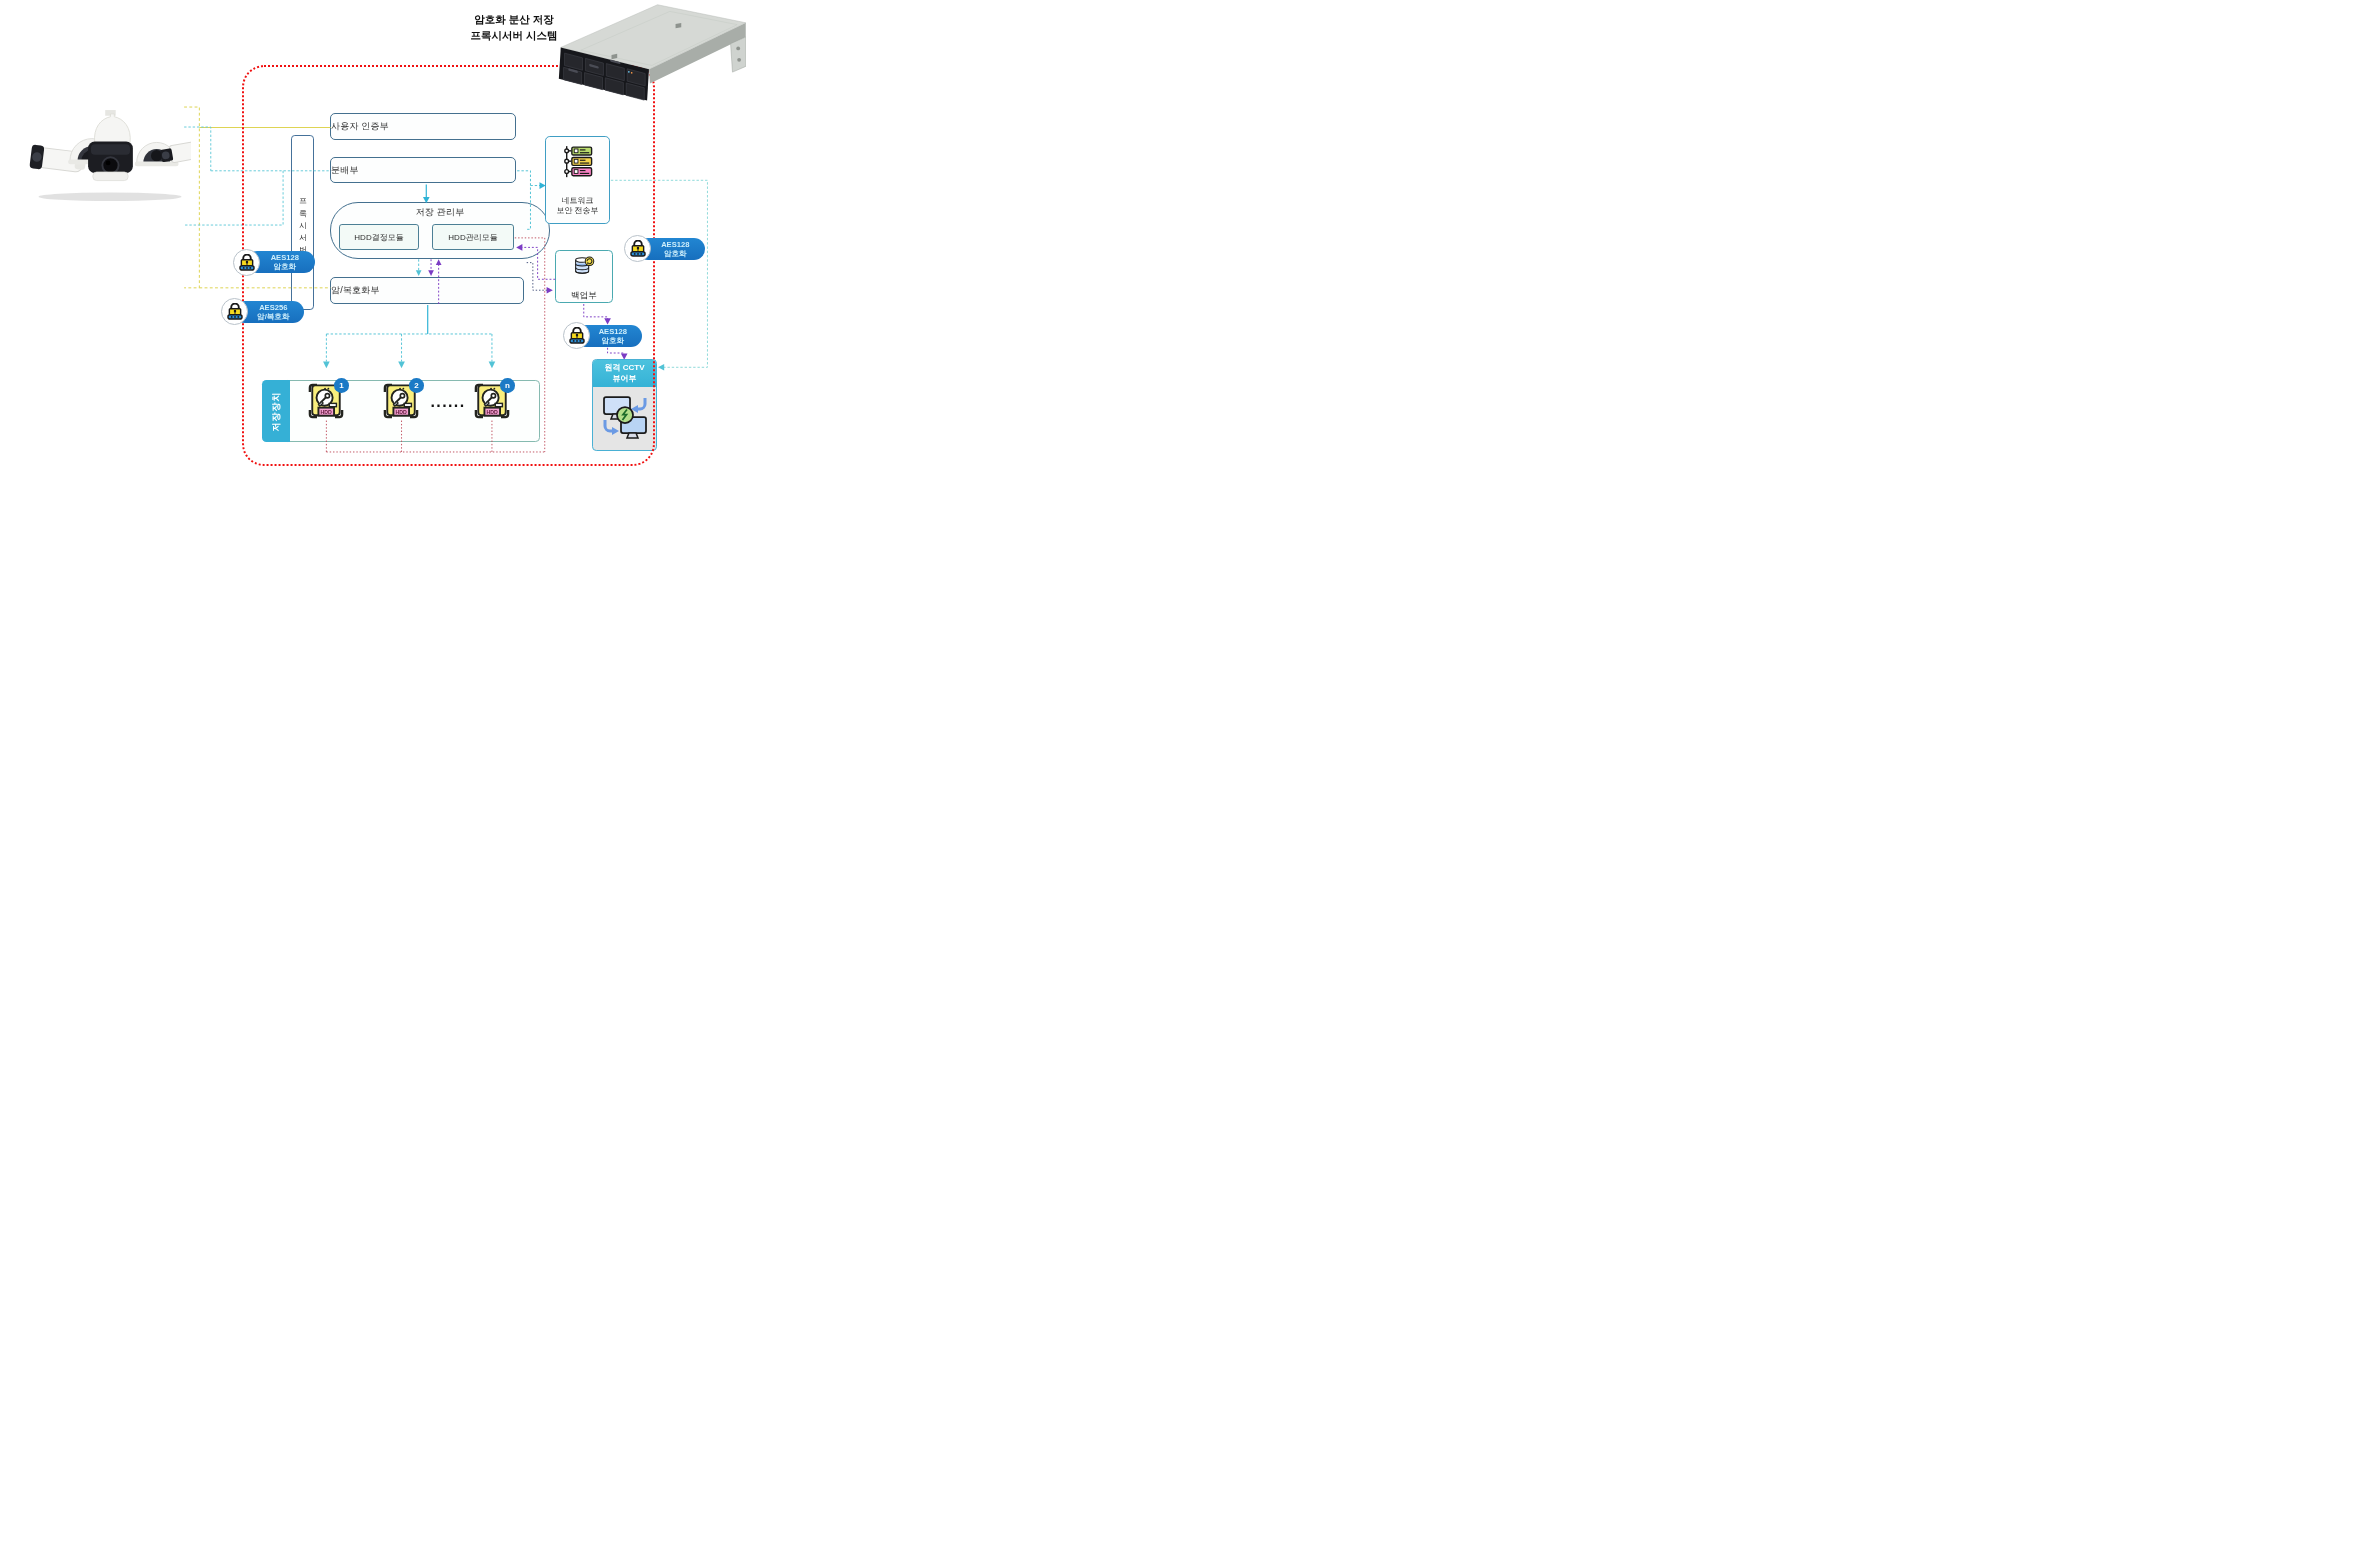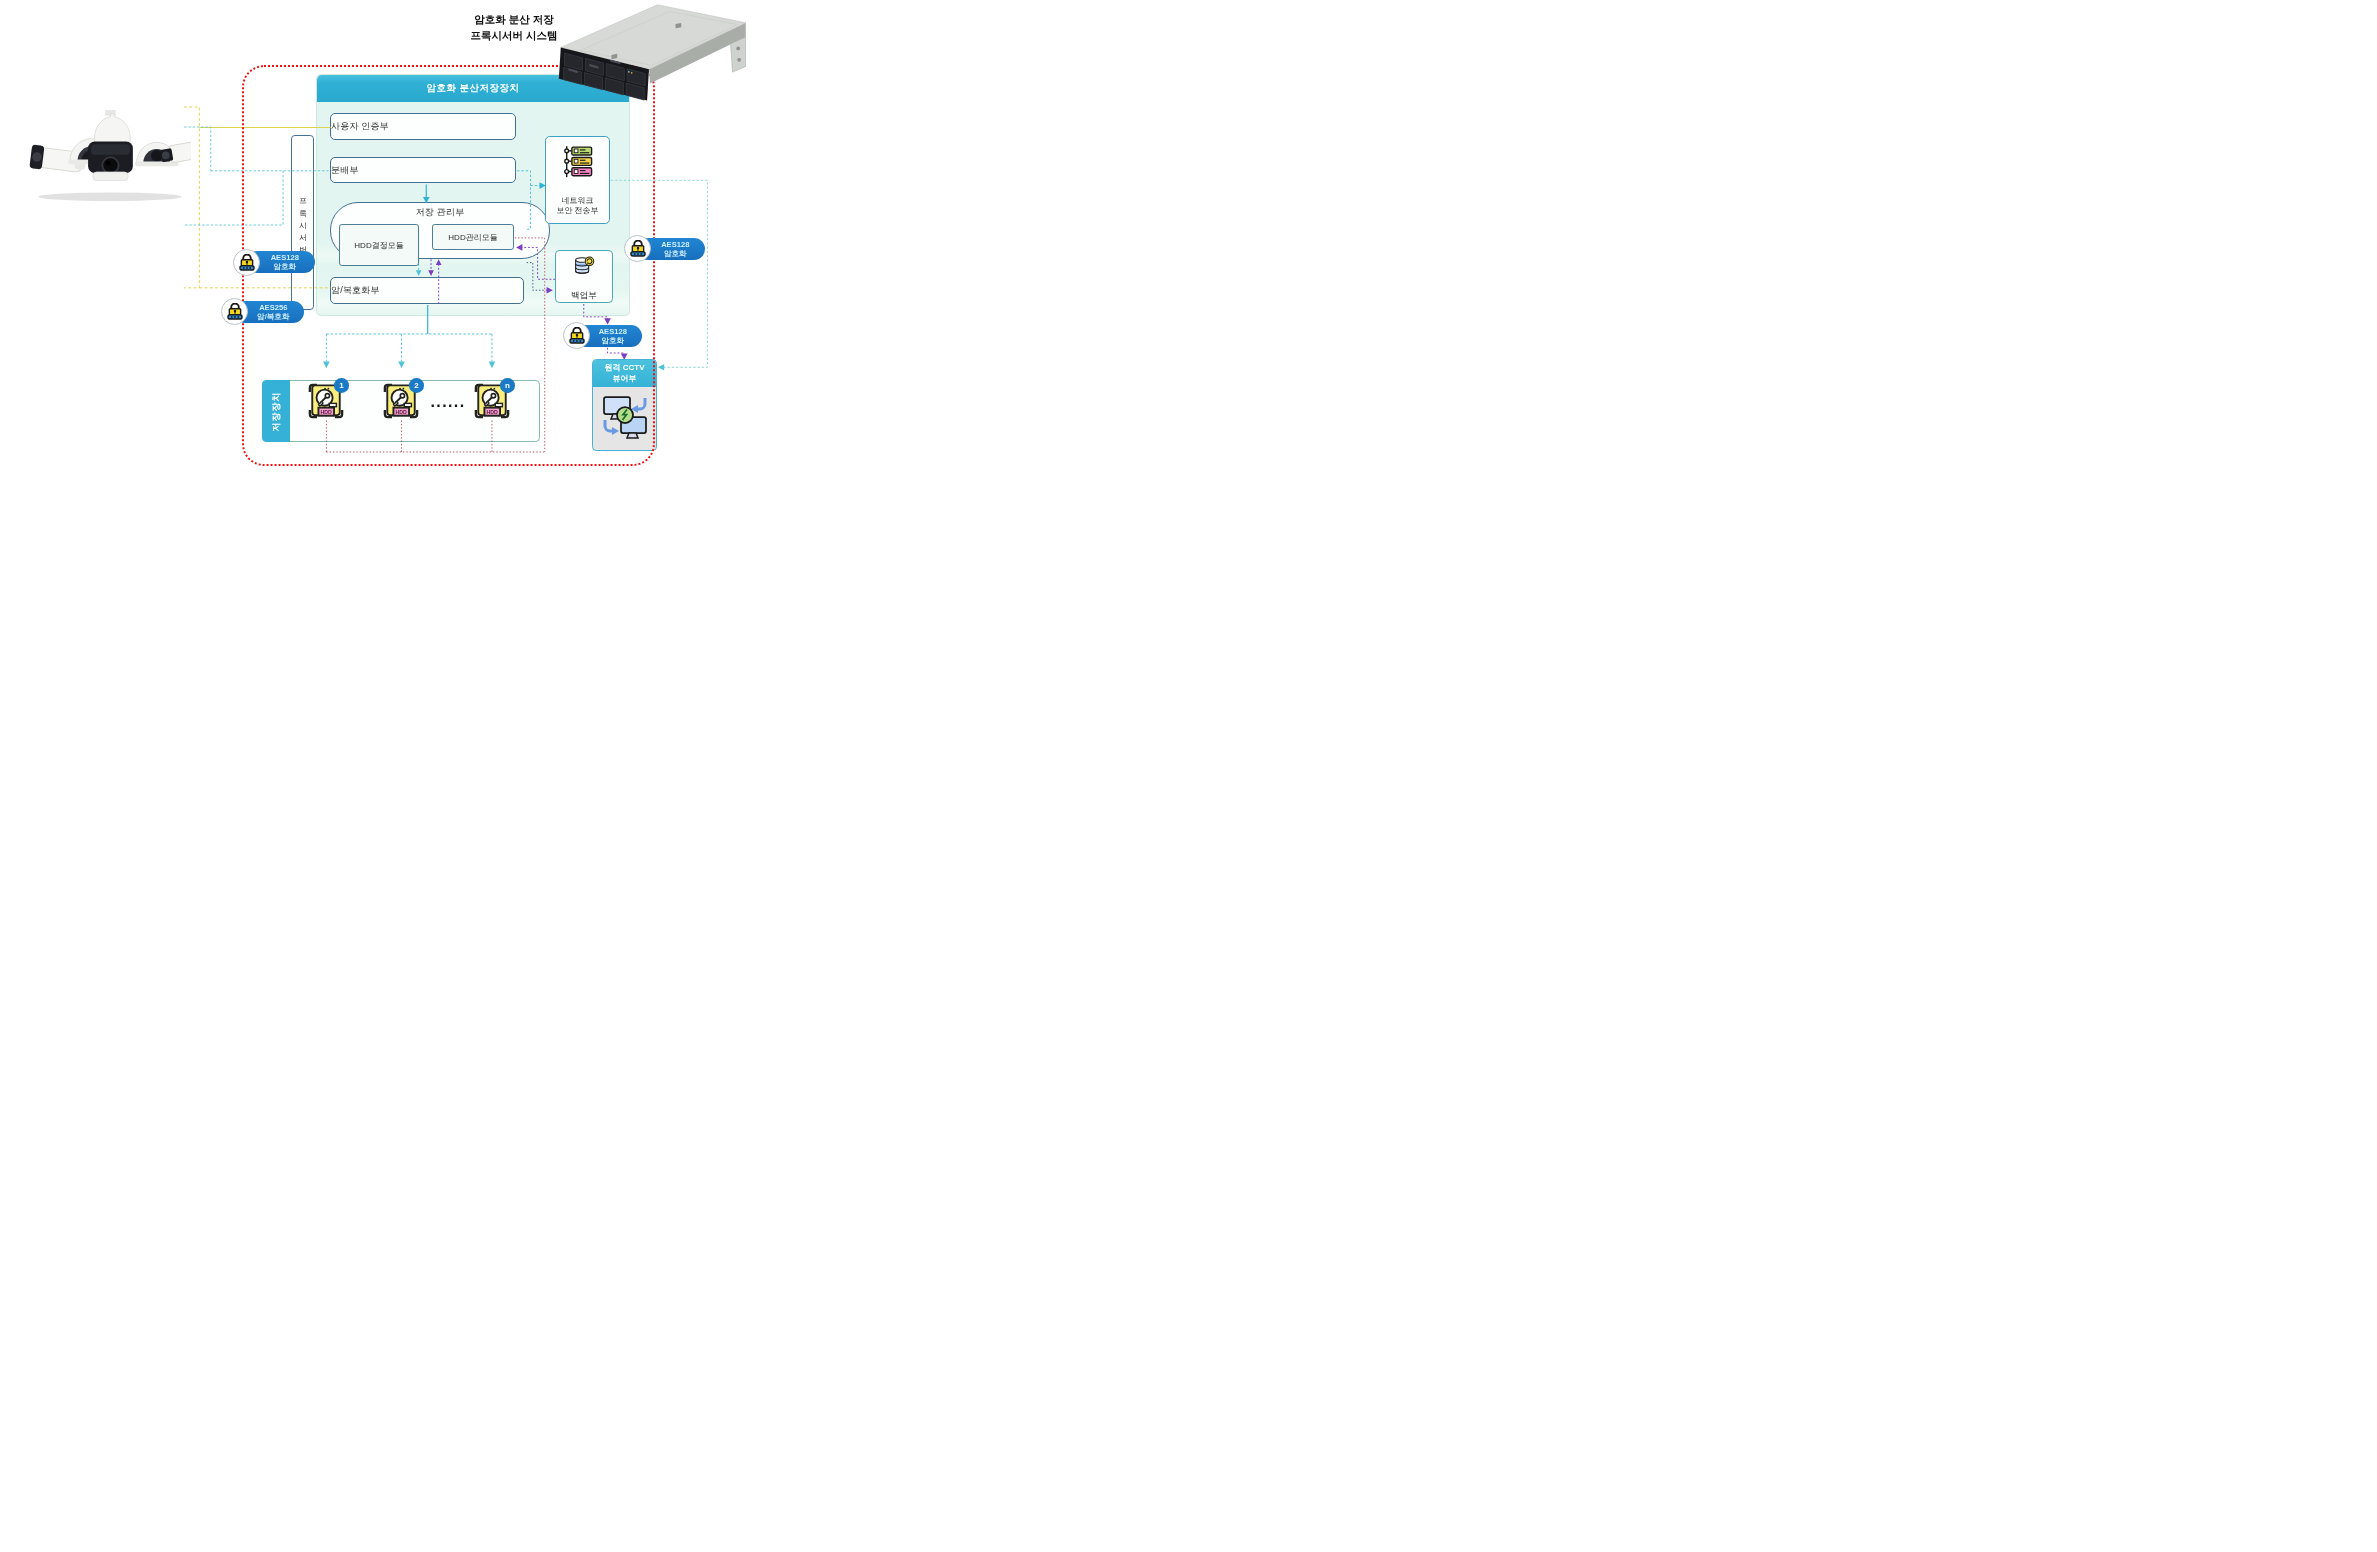--- a/index.html
+++ b/index.html
@@ -226,38 +226,33 @@
         <path d="M30 70 c-4 -34 14 -52 33 -56 l0 -6 l8 0 l0 6 c19 4 37 22 33 56 z" fill="#f5f5f3" stroke="#dedeD8" stroke-width="2"></path>
         <rect x="16" y="66" width="94" height="66" rx="14" fill="#1c1d22"></rect>
         <rect x="22" y="72" width="82" height="22" rx="8" fill="#2a2c33"></rect>
         <circle cx="63" cy="116" r="17" fill="#0b0b0e" stroke="#34363e" stroke-width="4"></circle>
         <circle cx="58" cy="111" r="5" fill="#4a5security166"></circle>
         <rect x="26" y="130" width="74" height="18" rx="8" fill="#f0f0ee" stroke="#dcdcd8" stroke-width="1.5"></rect>
       </g>
     </svg>
   </div>
 
-  <div class="device">
-    <div class="device-header">
-      <span>암호화 분산저장장치</span>
-    </div>
-  </div>
 
   <div class="wbox" style="left:330px;top:113px;width:186px;height:27px;">
     <span>사용자 인증부</span>
   </div>
 
   <div class="wbox" style="left:330px;top:157px;width:186px;height:26px;">
     <span>분배부</span>
   </div>
 
   <div class="wbox mgmt-outer" style="left:330px;top:202px;width:220px;height:57px;border-radius:28px;">
     <span>저장 관리부</span>
   </div>
-  <div class="module" style="left:339px;top:224px;width:80px;height:42px;">
+  <div class="module" style="left:339px;top:224px;width:80px;height:26px;">
     <span>HDD결정모듈</span>
   </div>
   <div class="module" style="left:432px;top:224px;width:82px;height:26px;">
     <span>HDD관리모듈</span>
   </div>
 
   <div class="wbox" style="left:330px;top:277px;width:194px;height:27px;">
     <span>암/복호화부</span>
   </div>
 

